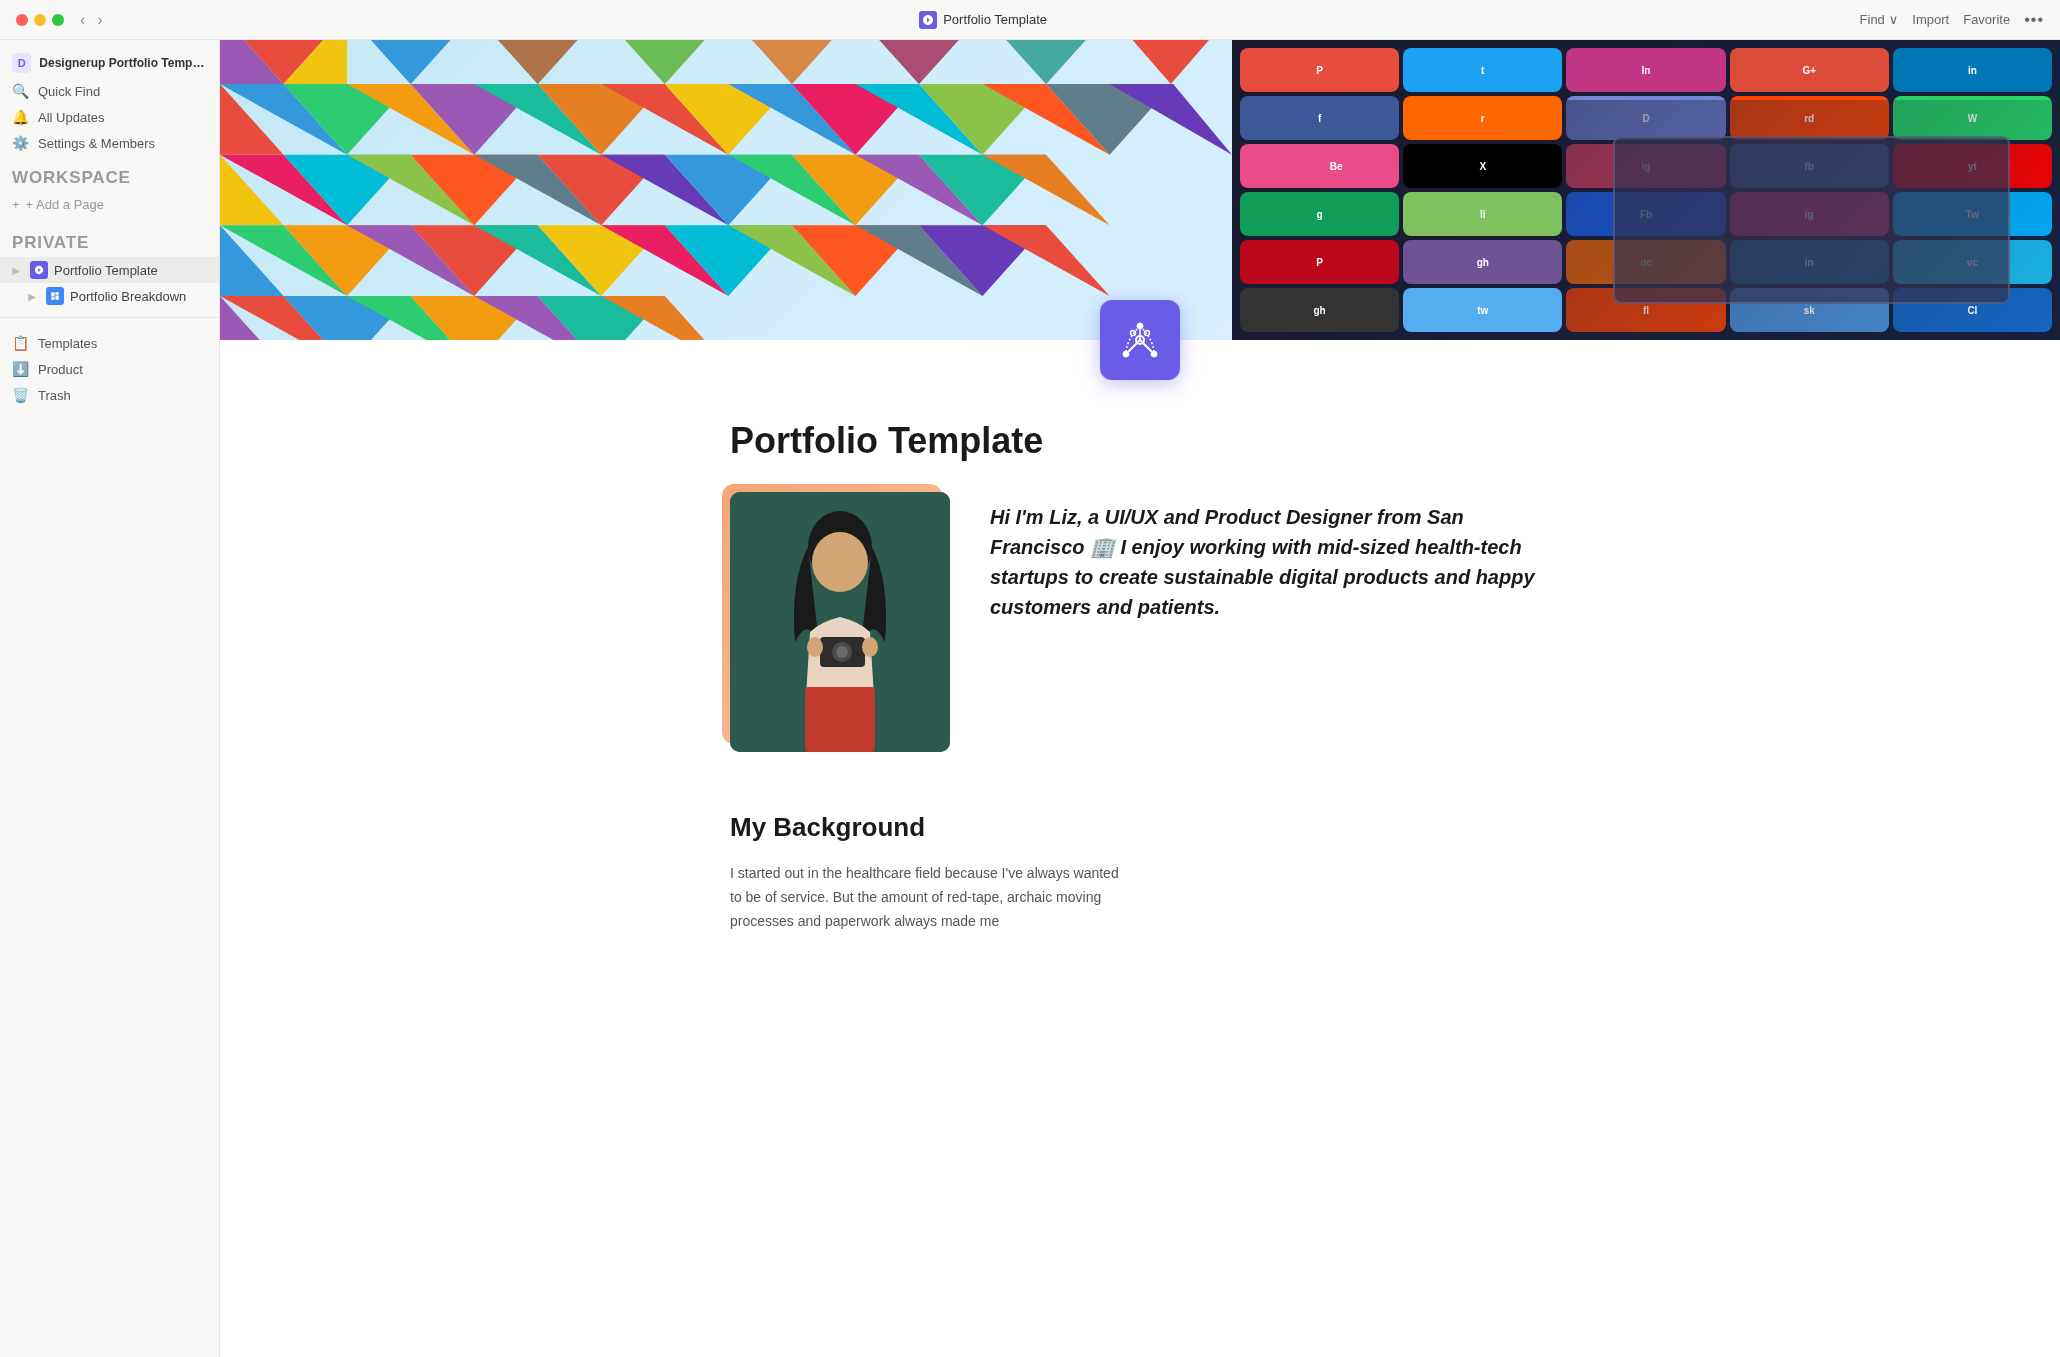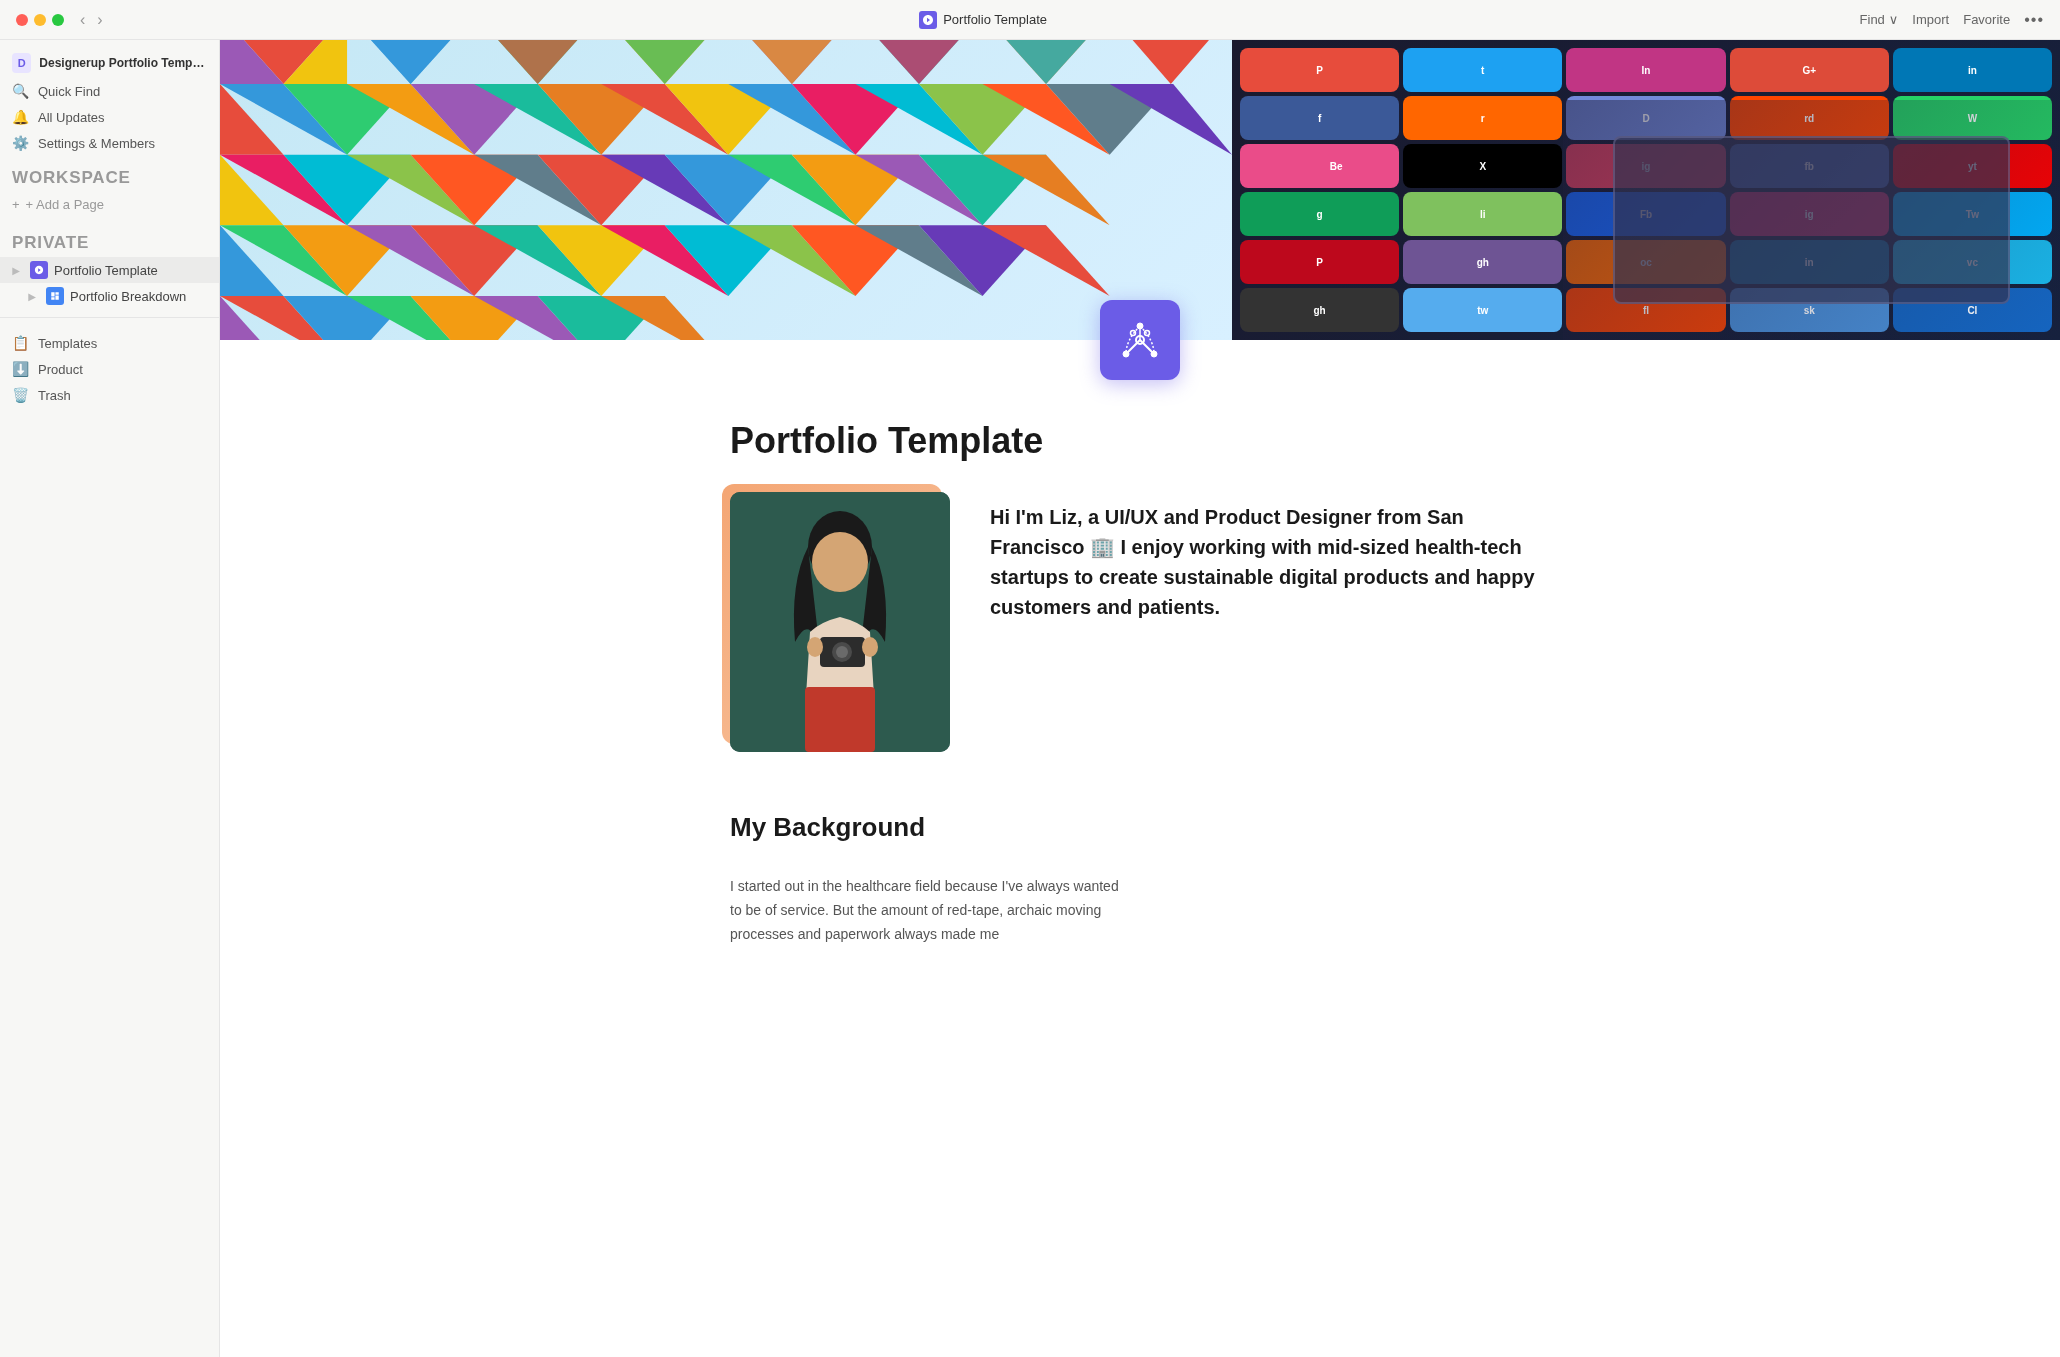--- a/index.html
+++ b/index.html
@@ -323,37 +323,38 @@
       position: relative;
       z-index: 1;
       overflow: hidden;
       display: flex;
       align-items: flex-end;
       justify-content: center;
     }
     .profile-text {
       flex: 1;
       padding-top: 10px;
+      font-style: italic;
     }
     .profile-bio {
       font-size: 20px;
       font-weight: 600;
       color: #1a1a1a;
       line-height: 1.5;
     }
 
     
     .background-section {
       margin-top: 20px;
     }
     .section-heading {
       font-size: 26px;
       font-weight: 700;
       color: #1a1a1a;
-      margin-bottom: 32px;
+      margin-bottom: 19px;
     }
     .background-columns {
       display: grid;
       grid-template-columns: 1fr 1fr;
       gap: 40px;
     }
     .background-text {
       font-size: 14px;
       color: #555;
       line-height: 1.7;

